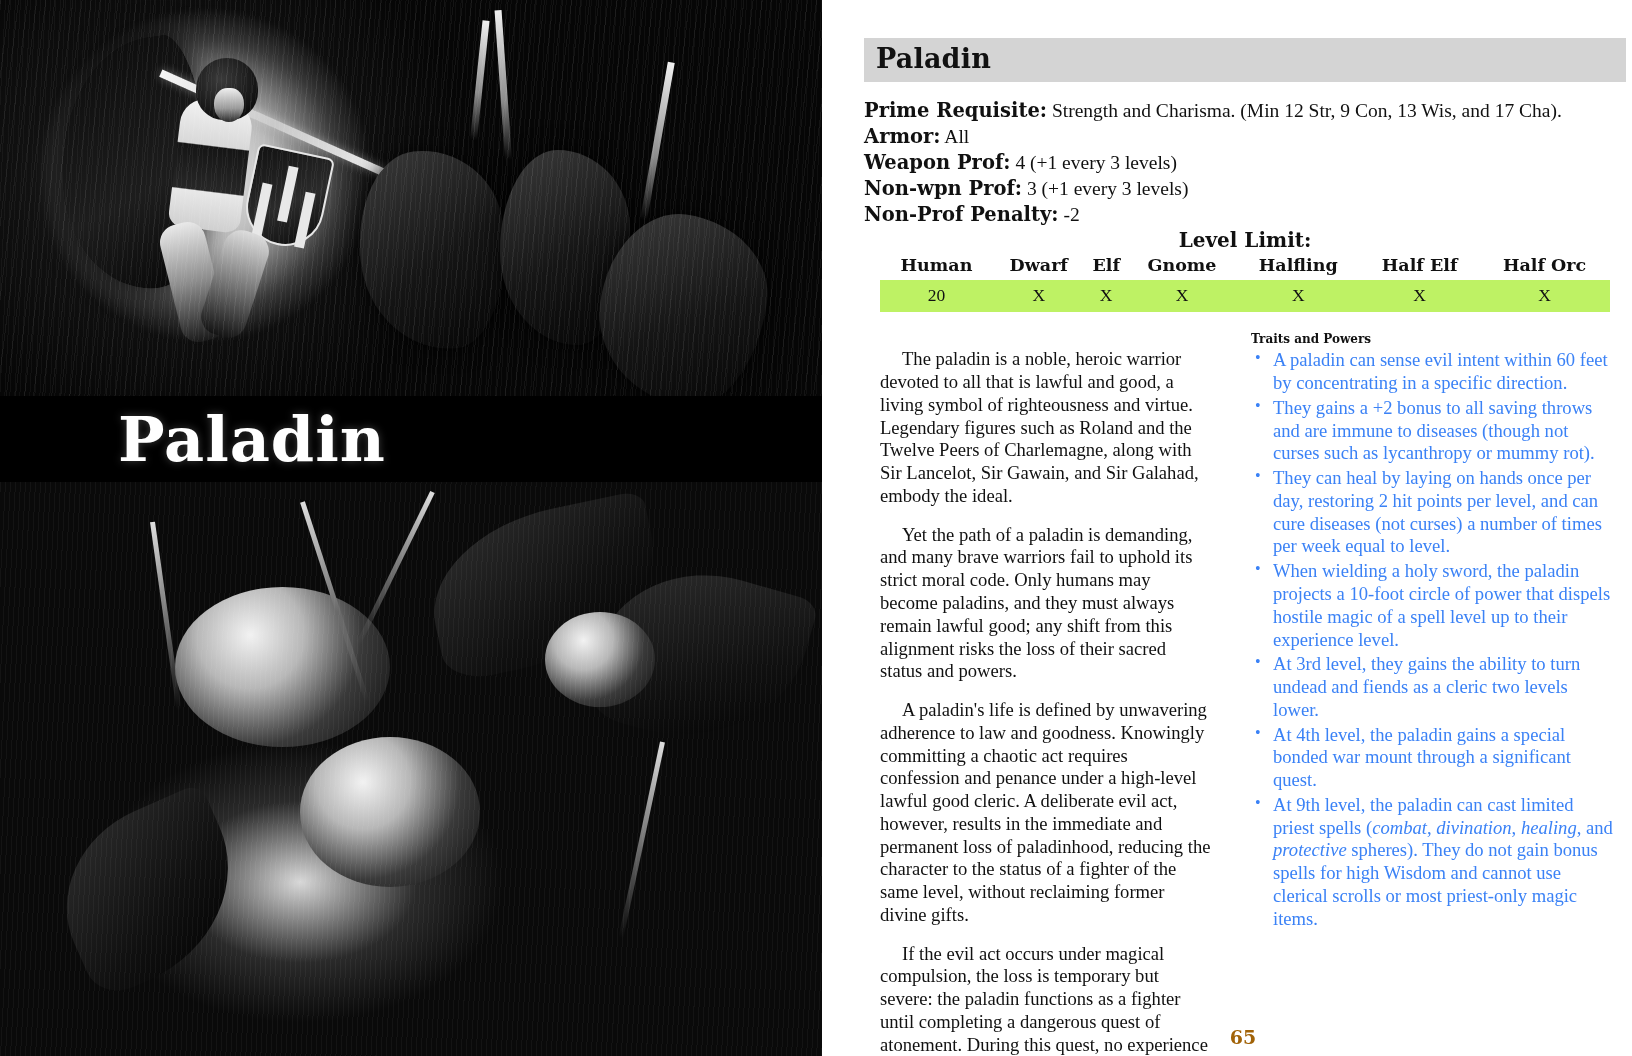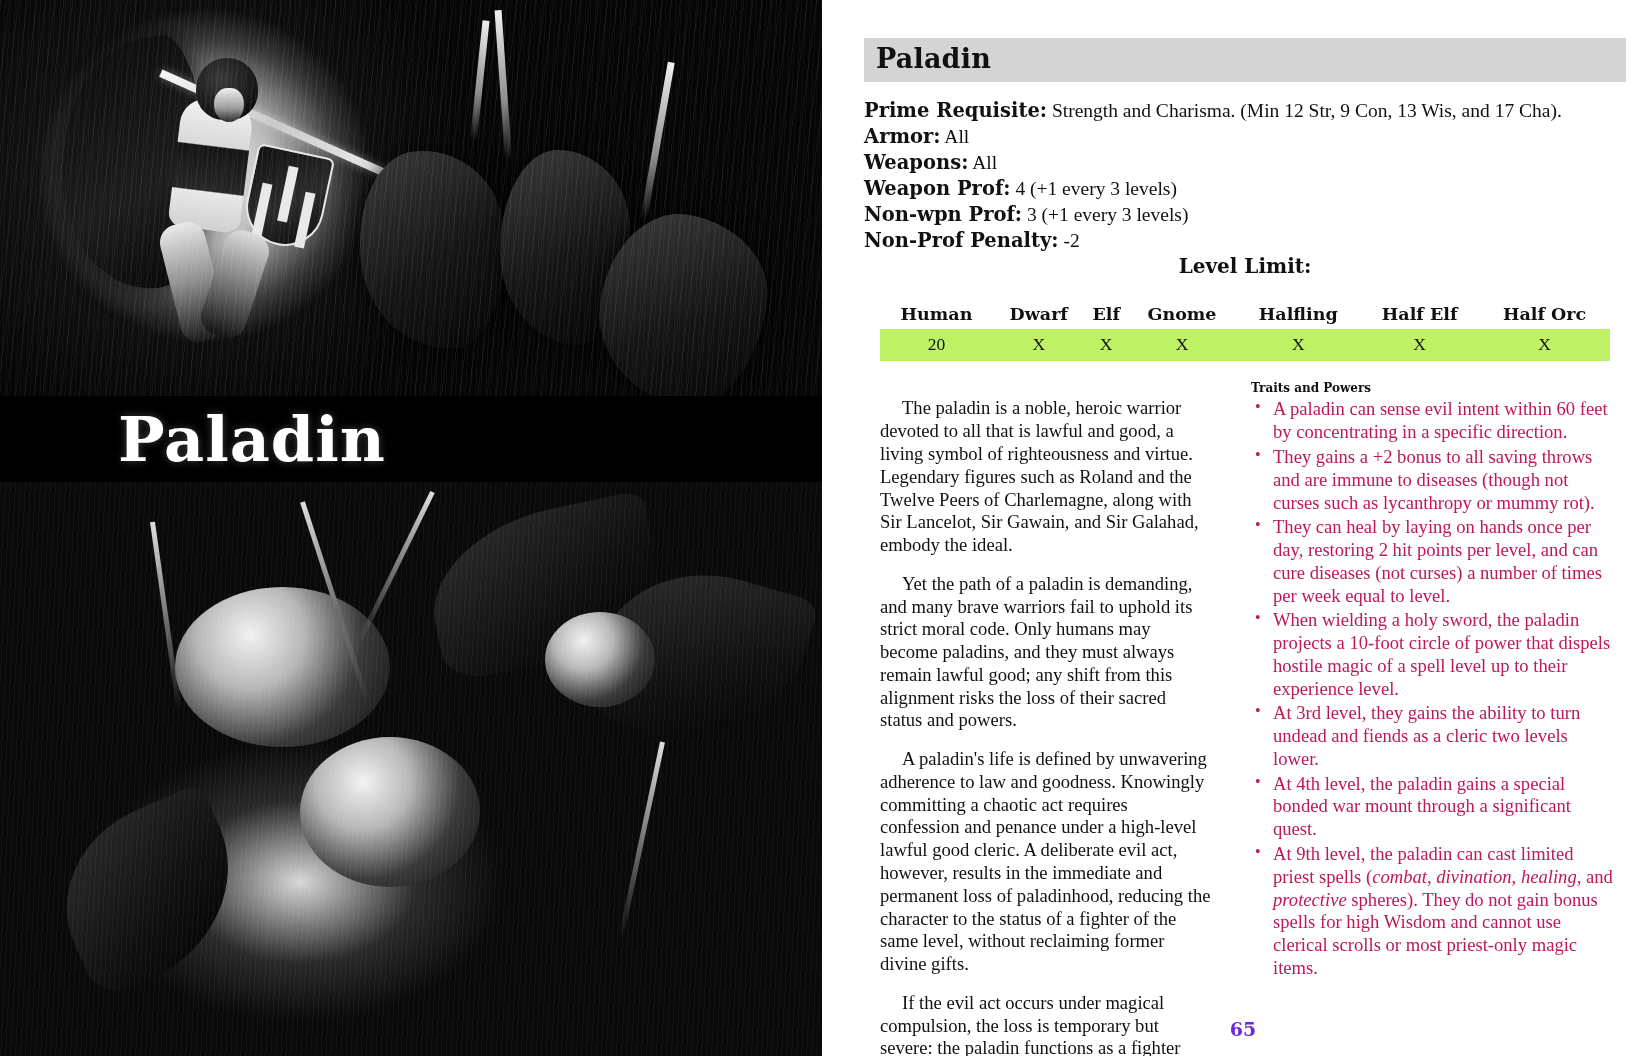--- a/index.html
+++ b/index.html
@@ -205,21 +205,21 @@
   .stats .lbl { font-weight: 700; font-family: "DejaVu Serif", serif; }
   .level-limit-head {
     text-align: center;
     font-family: "DejaVu Serif", serif;
     font-weight: 700;
     font-size: 20px;
     color: #111;
   }
   table.level-limit {
     width: 730px;
-    margin: 23px auto 0 auto;
+    margin: 0 auto 0 auto;
     border-collapse: collapse;
     font-size: 17.5px;
   }
   table.level-limit th {
     font-family: "DejaVu Serif", serif;
     font-weight: 700;
     padding: 3px 0 5px 0;
     color: #111;
   }
   table.level-limit td {
@@ -252,38 +252,38 @@
   }
   ul.traits {
     list-style: none;
     margin: 0; padding: 0;
   }
   ul.traits li {
     position: relative;
     padding-left: 22px;
     font-size: 18.6px;
     line-height: 1.225;
-    color: #be185d;
+    color: #3b82f6;
     margin-bottom: 2px;
   }
   ul.traits li:before {
     content: "\2022";
     position: absolute;
     left: 4px; top: -1px;
     font-size: 16px;
   }
   .page-number {
     position: absolute;
     left: 50%;
     transform: translateX(-50%);
-    bottom: 16px;
+    bottom: 8px;
     font-family: "DejaVu Serif", serif;
     font-weight: 700;
     font-size: 19px;
-    color: #6d28d9;
+    color: #a16207;
   }
   em { font-style: italic; }
 </style>
 </head>
 <body>
 
 <div class="page">
 
   <div class="art-page">
 
@@ -335,24 +335,20 @@
     <div class="stats">
       <div>
         <span class="lbl">Prime Requisite:</span>
         <span>Strength and Charisma. (Min 12 Str, 9 Con, 13 Wis, and 17 Cha).</span>
       </div>
       <div>
         <span class="lbl">Armor:</span>
         <span>All</span>
       </div>
       <div>
-        <span class="lbl">Weapons:</span>
-        <span>All</span>
-      </div>
-      <div>
         <span class="lbl">Weapon Prof:</span>
         <span>4 (+1 every 3 levels)</span>
       </div>
       <div>
         <span class="lbl">Non-wpn Prof:</span>
         <span>3 (+1 every 3 levels)</span>
       </div>
       <div>
         <span class="lbl">Non-Prof Penalty:</span>
         <span>-2</span>

